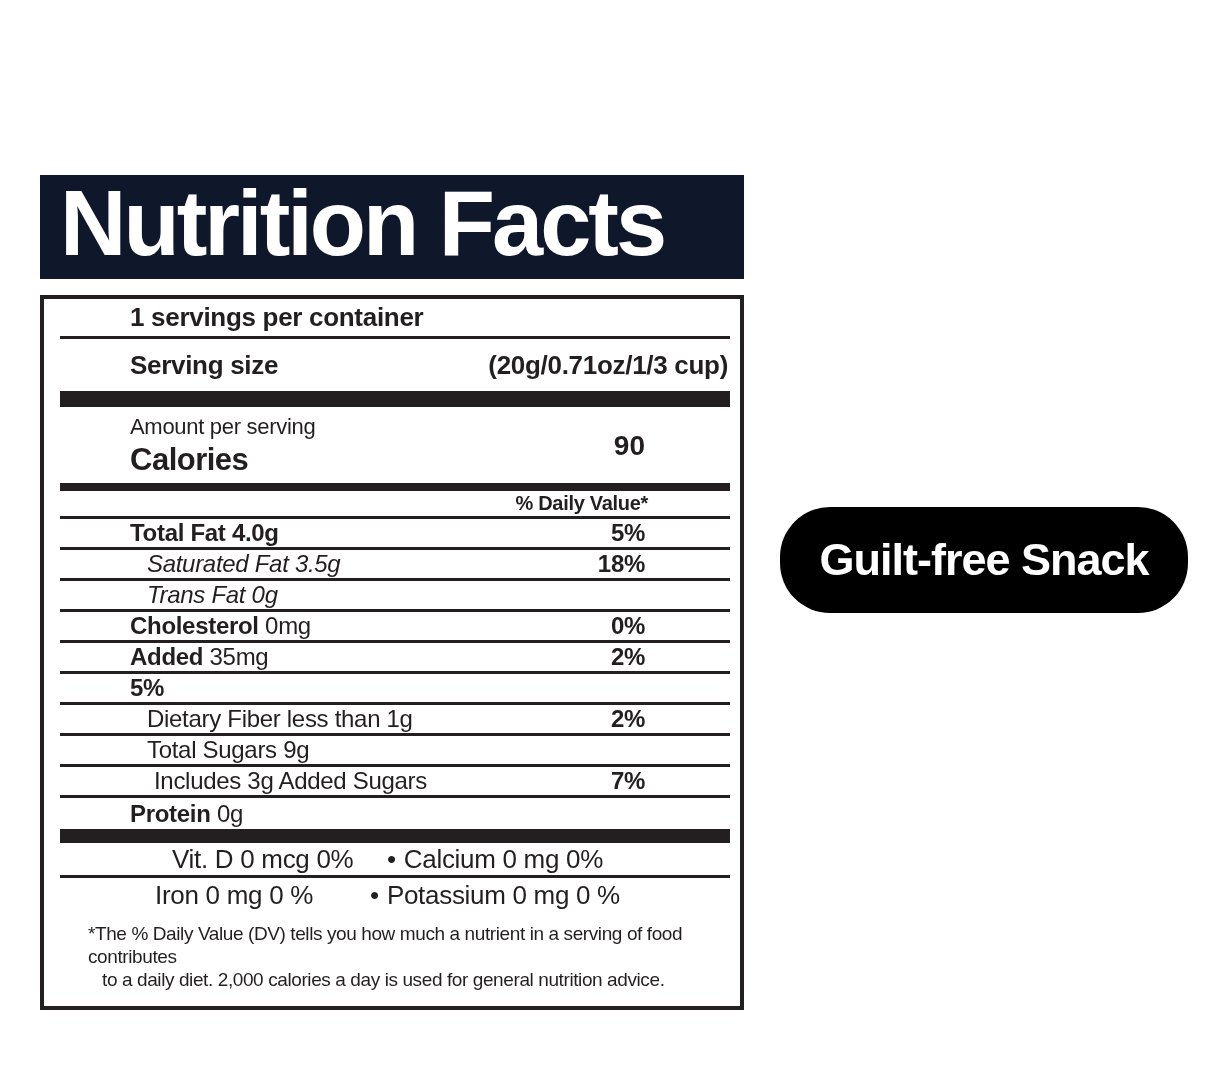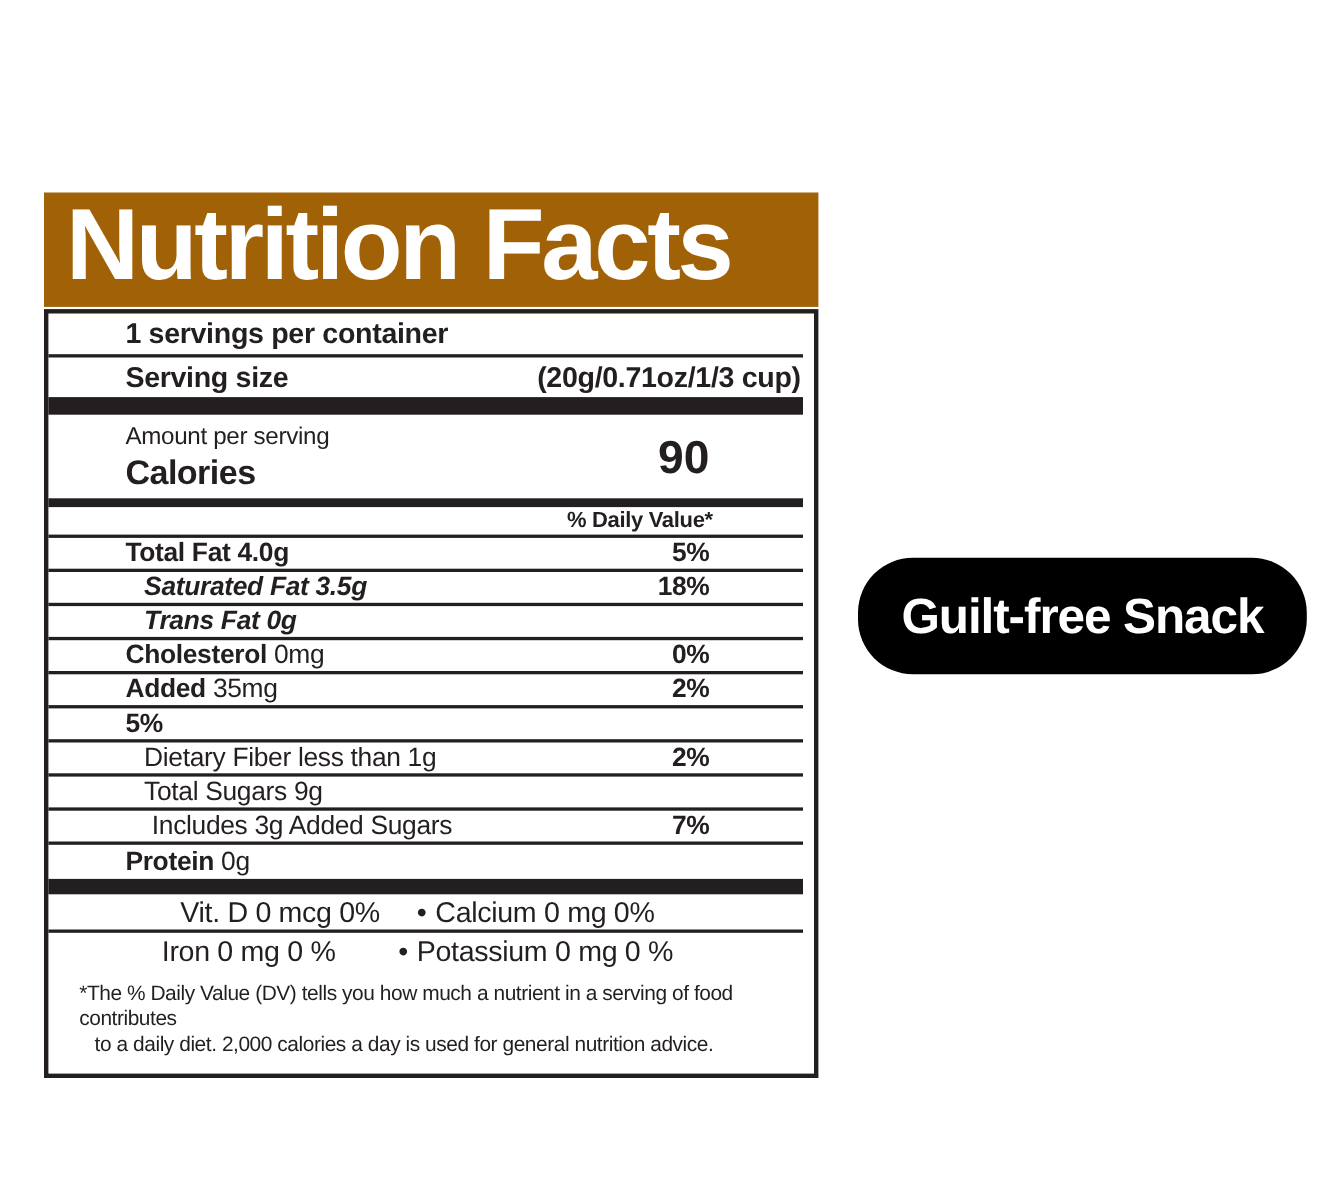--- a/index.html
+++ b/index.html
@@ -12,84 +12,84 @@
   }
 
   
   .nf-label {
     position: absolute;
     left: 40px;
     top: 175px;
     width: 704px;
   }
   .nf-header {
-    background: #a16207;
+    background: #0f172a;
     height: 104px;
     display: flex;
     align-items: center;
     padding-left: 20px;
     overflow: hidden;
   }
   .nf-title {
     color: #ffffff;
     font-weight: bold;
     font-size: 92px;
     letter-spacing: -3px;
     line-height: 1;
     white-space: nowrap;
     margin-top: -8px;
   }
   .nf-body {
-    margin-top: 2px;
+    margin-top: 16px;
     border: 4px solid #231f20;
     background: #ffffff;
-    padding: 0 10px 0 0;
+    padding: 0 10px 0 16px;
   }
 
   .row {
     display: flex;
     align-items: center;
     justify-content: space-between;
     border-bottom: 3px solid #231f20;
     padding: 0 85px 0 70px;
     font-size: 24px;
     letter-spacing: -0.3px;
     height: 31px;
     white-space: nowrap;
   }
   .no-line { border-bottom: none; }
 
   .r-servings { height: 40px; font-weight: bold; font-size: 26px; }
-  .r-serving-size { height: 36px; font-weight: bold; font-size: 26px; padding-right: 2px; border-bottom: none; text-align: right; }
+  .r-serving-size { height: 52px; font-weight: bold; font-size: 26px; padding-right: 2px; border-bottom: none; text-align: right; }
 
   .bar { background: #231f20; }
   .bar-thick  { height: 16px; }
   .bar-medium { height: 8px; }
   .bar-heavy  { height: 14px; }
 
   .calories-block {
     display: flex;
     align-items: center;
     justify-content: space-between;
     padding: 7px 85px 5px 70px;
   }
   .aps { font-size: 22px; letter-spacing: -0.3px; }
   .calories-word { font-weight: bold; font-size: 31px; letter-spacing: -0.5px; margin-top: 2px; }
-  .calories-num { font-weight: bold; font-size: 42px; line-height: 1; }
+  .calories-num { font-weight: bold; font-size: 28px; line-height: 1; }
 
   .r-dv {
     height: 28px;
     justify-content: flex-end;
     font-weight: bold;
     font-size: 20px;
     padding-right: 82px;
   }
 
   .lead-bold { font-weight: bold; }
-  .lead-italic { font-style: italic; font-weight: bold; }
+  .lead-italic { font-style: italic; }
   .rest { font-weight: normal; }
   .pct { font-weight: bold; }
   .ind1 { padding-left: 87px; }
   .ind2 { padding-left: 94px; }
 
   .r-micro {
     height: 35px;
     justify-content: center;
     font-size: 26px;
   }

